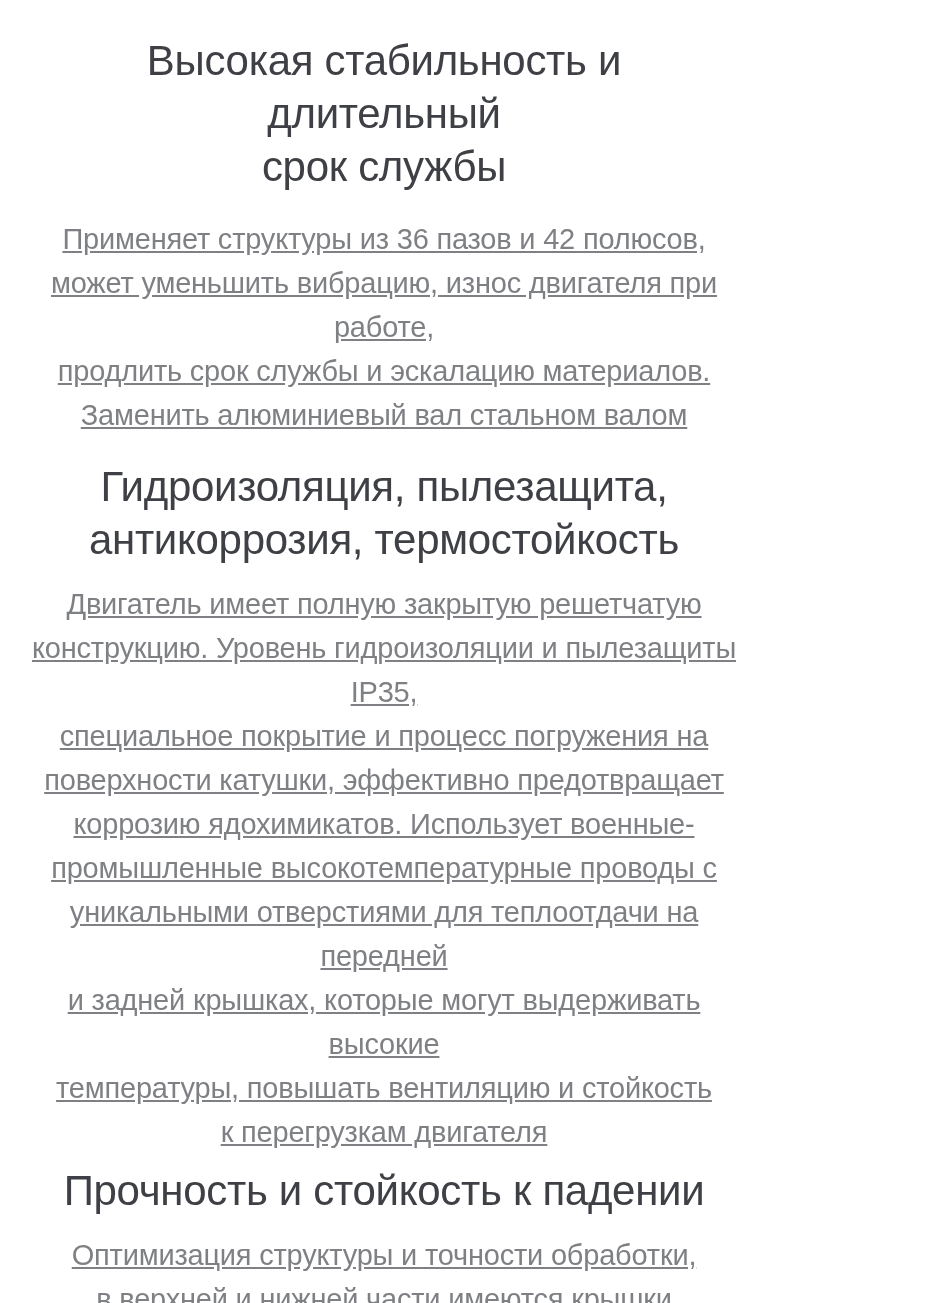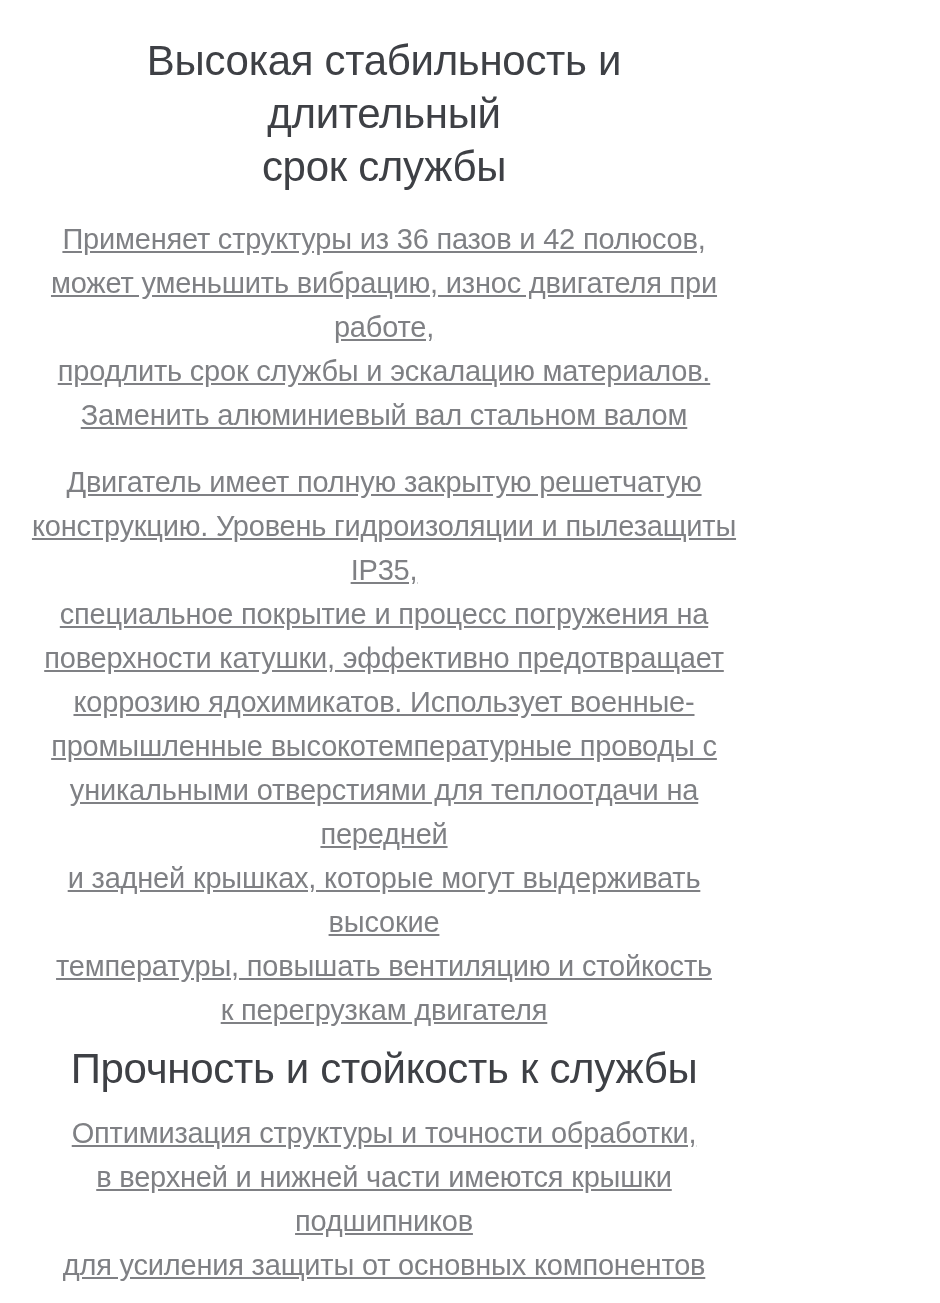--- a/index.html
+++ b/index.html
@@ -54,34 +54,36 @@
   <section class="section section-1">
     <h2 class="heading">Высокая стабильность и длительный
 срок службы</h2>
     <p class="body-text">Применяет структуры из 36 пазов и 42 полюсов,
 может уменьшить вибрацию, износ двигателя при работе,
 продлить срок службы и эскалацию материалов.
 Заменить алюминиевый вал стальном валом</p>
   </section>
 
   <section class="section section-2">
+    <h2 class="heading">Гидроизоляция, пылезащита,
+антикоррозия, термостойкость</h2>
     <p class="body-text">Двигатель имеет полную закрытую решетчатую
 конструкцию. Уровень гидроизоляции и пылезащиты IP35,
 специальное покрытие и процесс погружения на
 поверхности катушки, эффективно предотвращает
 коррозию ядохимикатов. Использует военные-
 промышленные высокотемпературные проводы с
 уникальными отверстиями для теплоотдачи на передней
 и задней крышках, которые могут выдерживать высокие
 температуры, повышать вентиляцию и стойкость
 к перегрузкам двигателя</p>
   </section>
 
   <section class="section section-3">
-    <h2 class="heading">Прочность и стойкость к службы</h2>
+    <h2 class="heading">Прочность и стойкость к падении</h2>
     <p class="body-text">Оптимизация структуры и точности обработки,
 в верхней и нижней части имеются крышки подшипников
 для усиления защиты от основных компонентов двигателя.
 Эффективно избавляется от невозможности использования
 локальной деформацией, вызванной столкновением
 или падением.</p>
   </section>
 
 </div>
 

